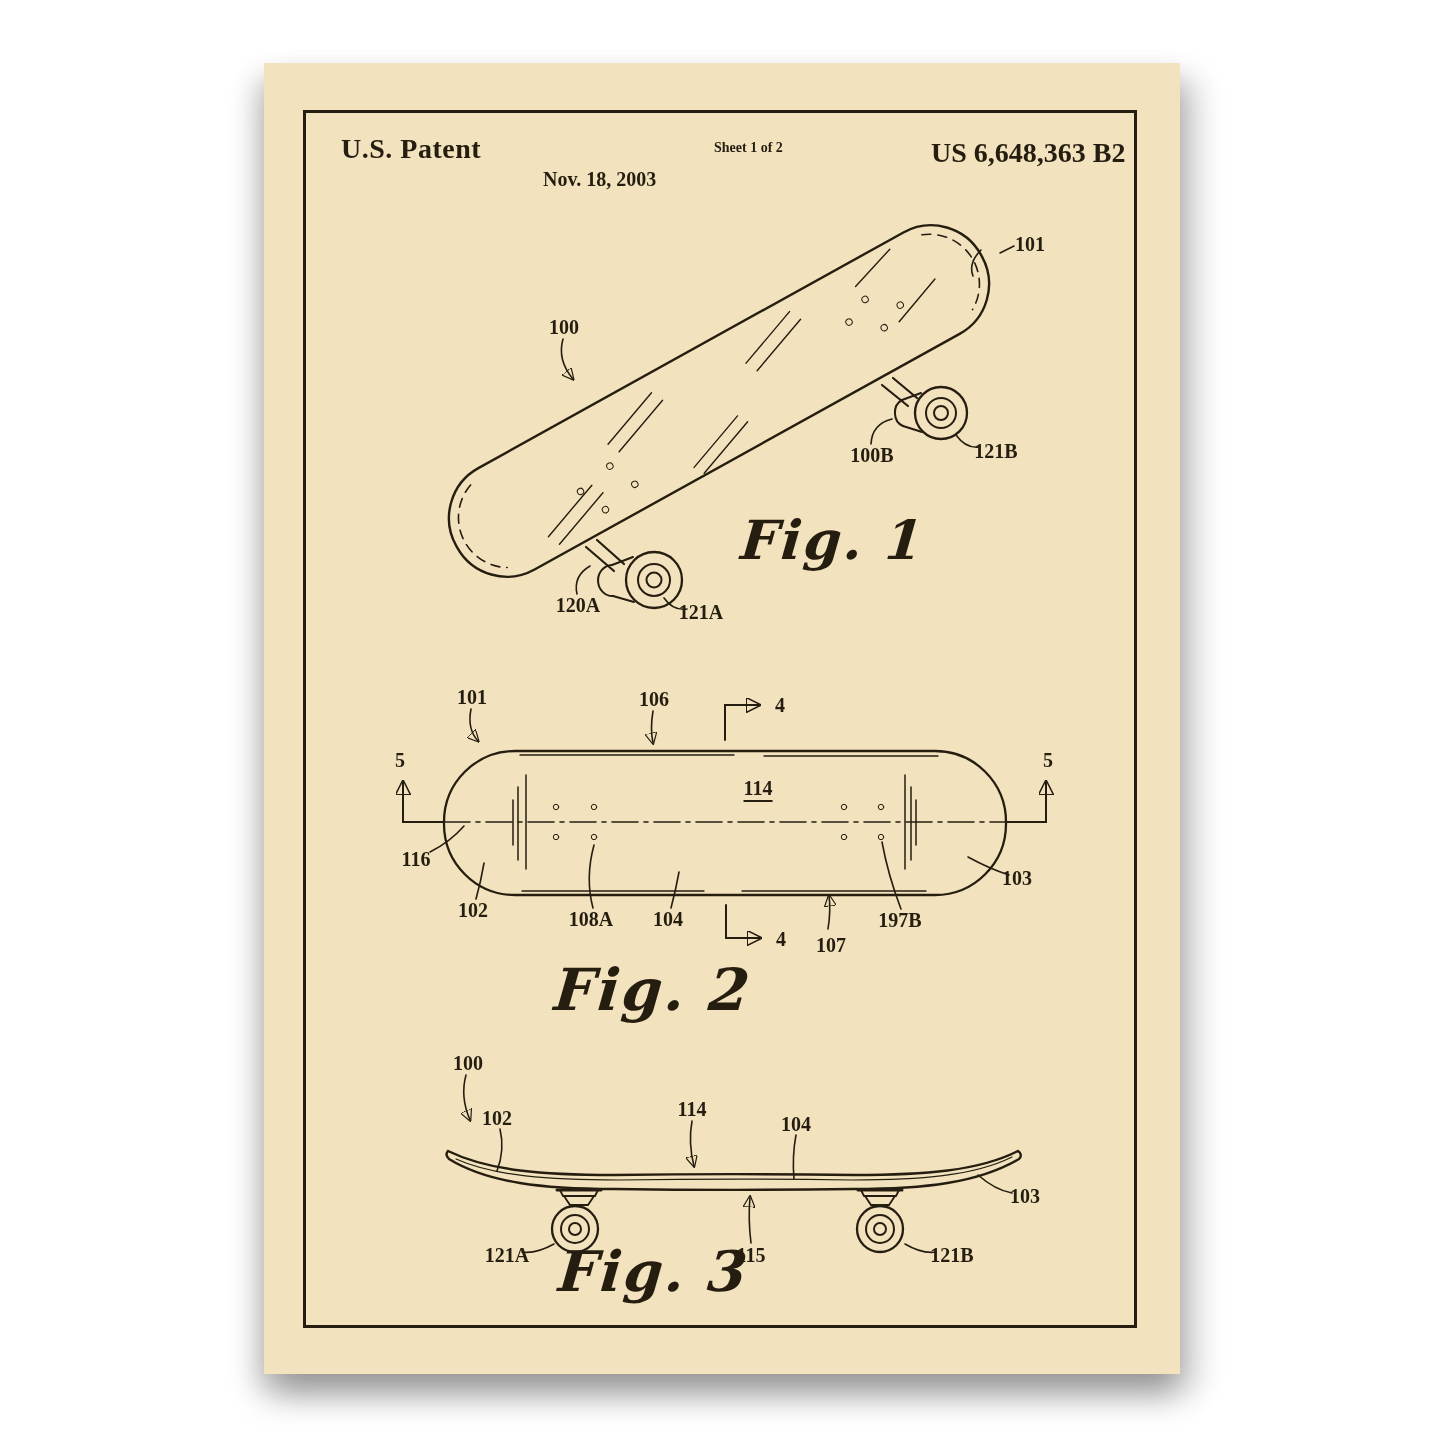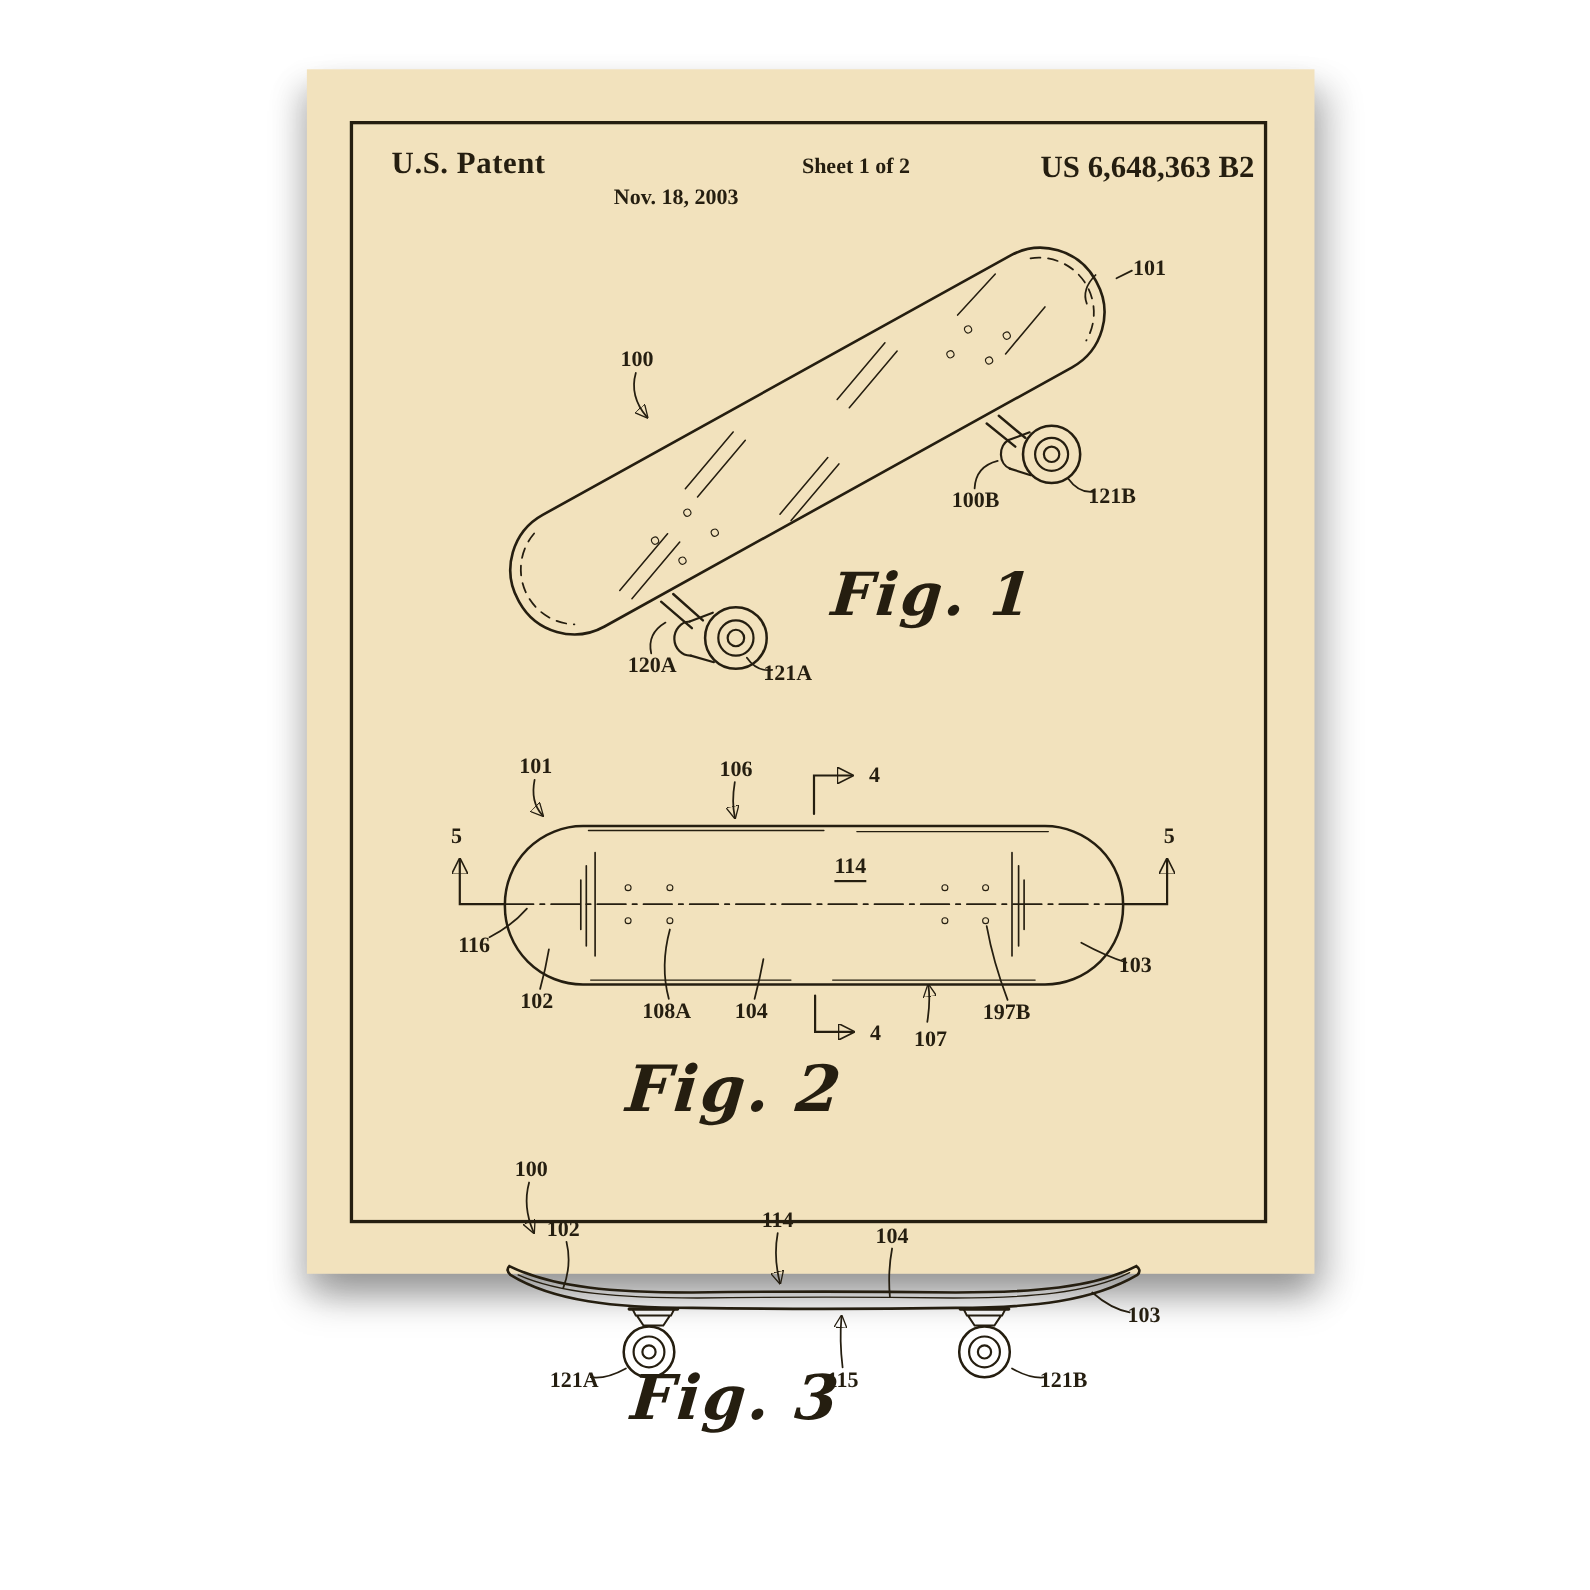--- a/index.html
+++ b/index.html
@@ -7,32 +7,32 @@
     --ink:#251e10;
     --page:#ffffff;
   }
   *{margin:0;padding:0;box-sizing:border-box;}
   html,body{background:var(--page);}
   .page{
     position:relative;width:1445px;height:1445px;background:var(--page);
     overflow:hidden;font-family:"Liberation Serif","DejaVu Serif",serif;color:var(--ink);
   }
   .poster{
-    position:absolute;left:279px;top:63px;width:916px;height:1095px;
+    position:absolute;left:264px;top:63px;width:916px;height:1311px;
     background:var(--paper);
     box-shadow:0 22px 32px rgba(0,0,0,.25), 18px 16px 30px rgba(0,0,0,.14), -10px 14px 24px rgba(0,0,0,.10);
   }
   .frame{
     position:absolute;left:39px;top:47px;right:43px;bottom:46px;
     border:3px solid var(--ink);
   }
   .hdr{position:absolute;font-weight:700;white-space:nowrap;color:var(--ink);}
   .hdr-title{left:77px;top:70px;font-size:28px;letter-spacing:.5px;}
   .hdr-date{left:279px;top:77px;font-size:20px;margin-top:28px;}
-  .hdr-sheet{left:450px;top:77px;font-size:20px;}
+  .hdr-sheet{left:450px;top:77px;font-size:14px;}
   .hdr-num{left:667px;top:74px;font-size:28px;}
   .art{position:absolute;left:0;top:0;width:916px;height:1311px;}
   .art path,.art rect,.art line,.art circle{stroke:var(--ink);fill:none;stroke-linecap:round;}
   .ref{
     position:absolute;transform:translate(-50%,-50%);
     font-size:20px;font-weight:700;white-space:nowrap;color:var(--ink);line-height:1;text-align:center;
   }
   .ref.u{border-bottom:2px solid var(--ink);padding-bottom:2px;}
   .cap{
     position:absolute;transform:translate(-50%,-50%) skewX(-5deg);

